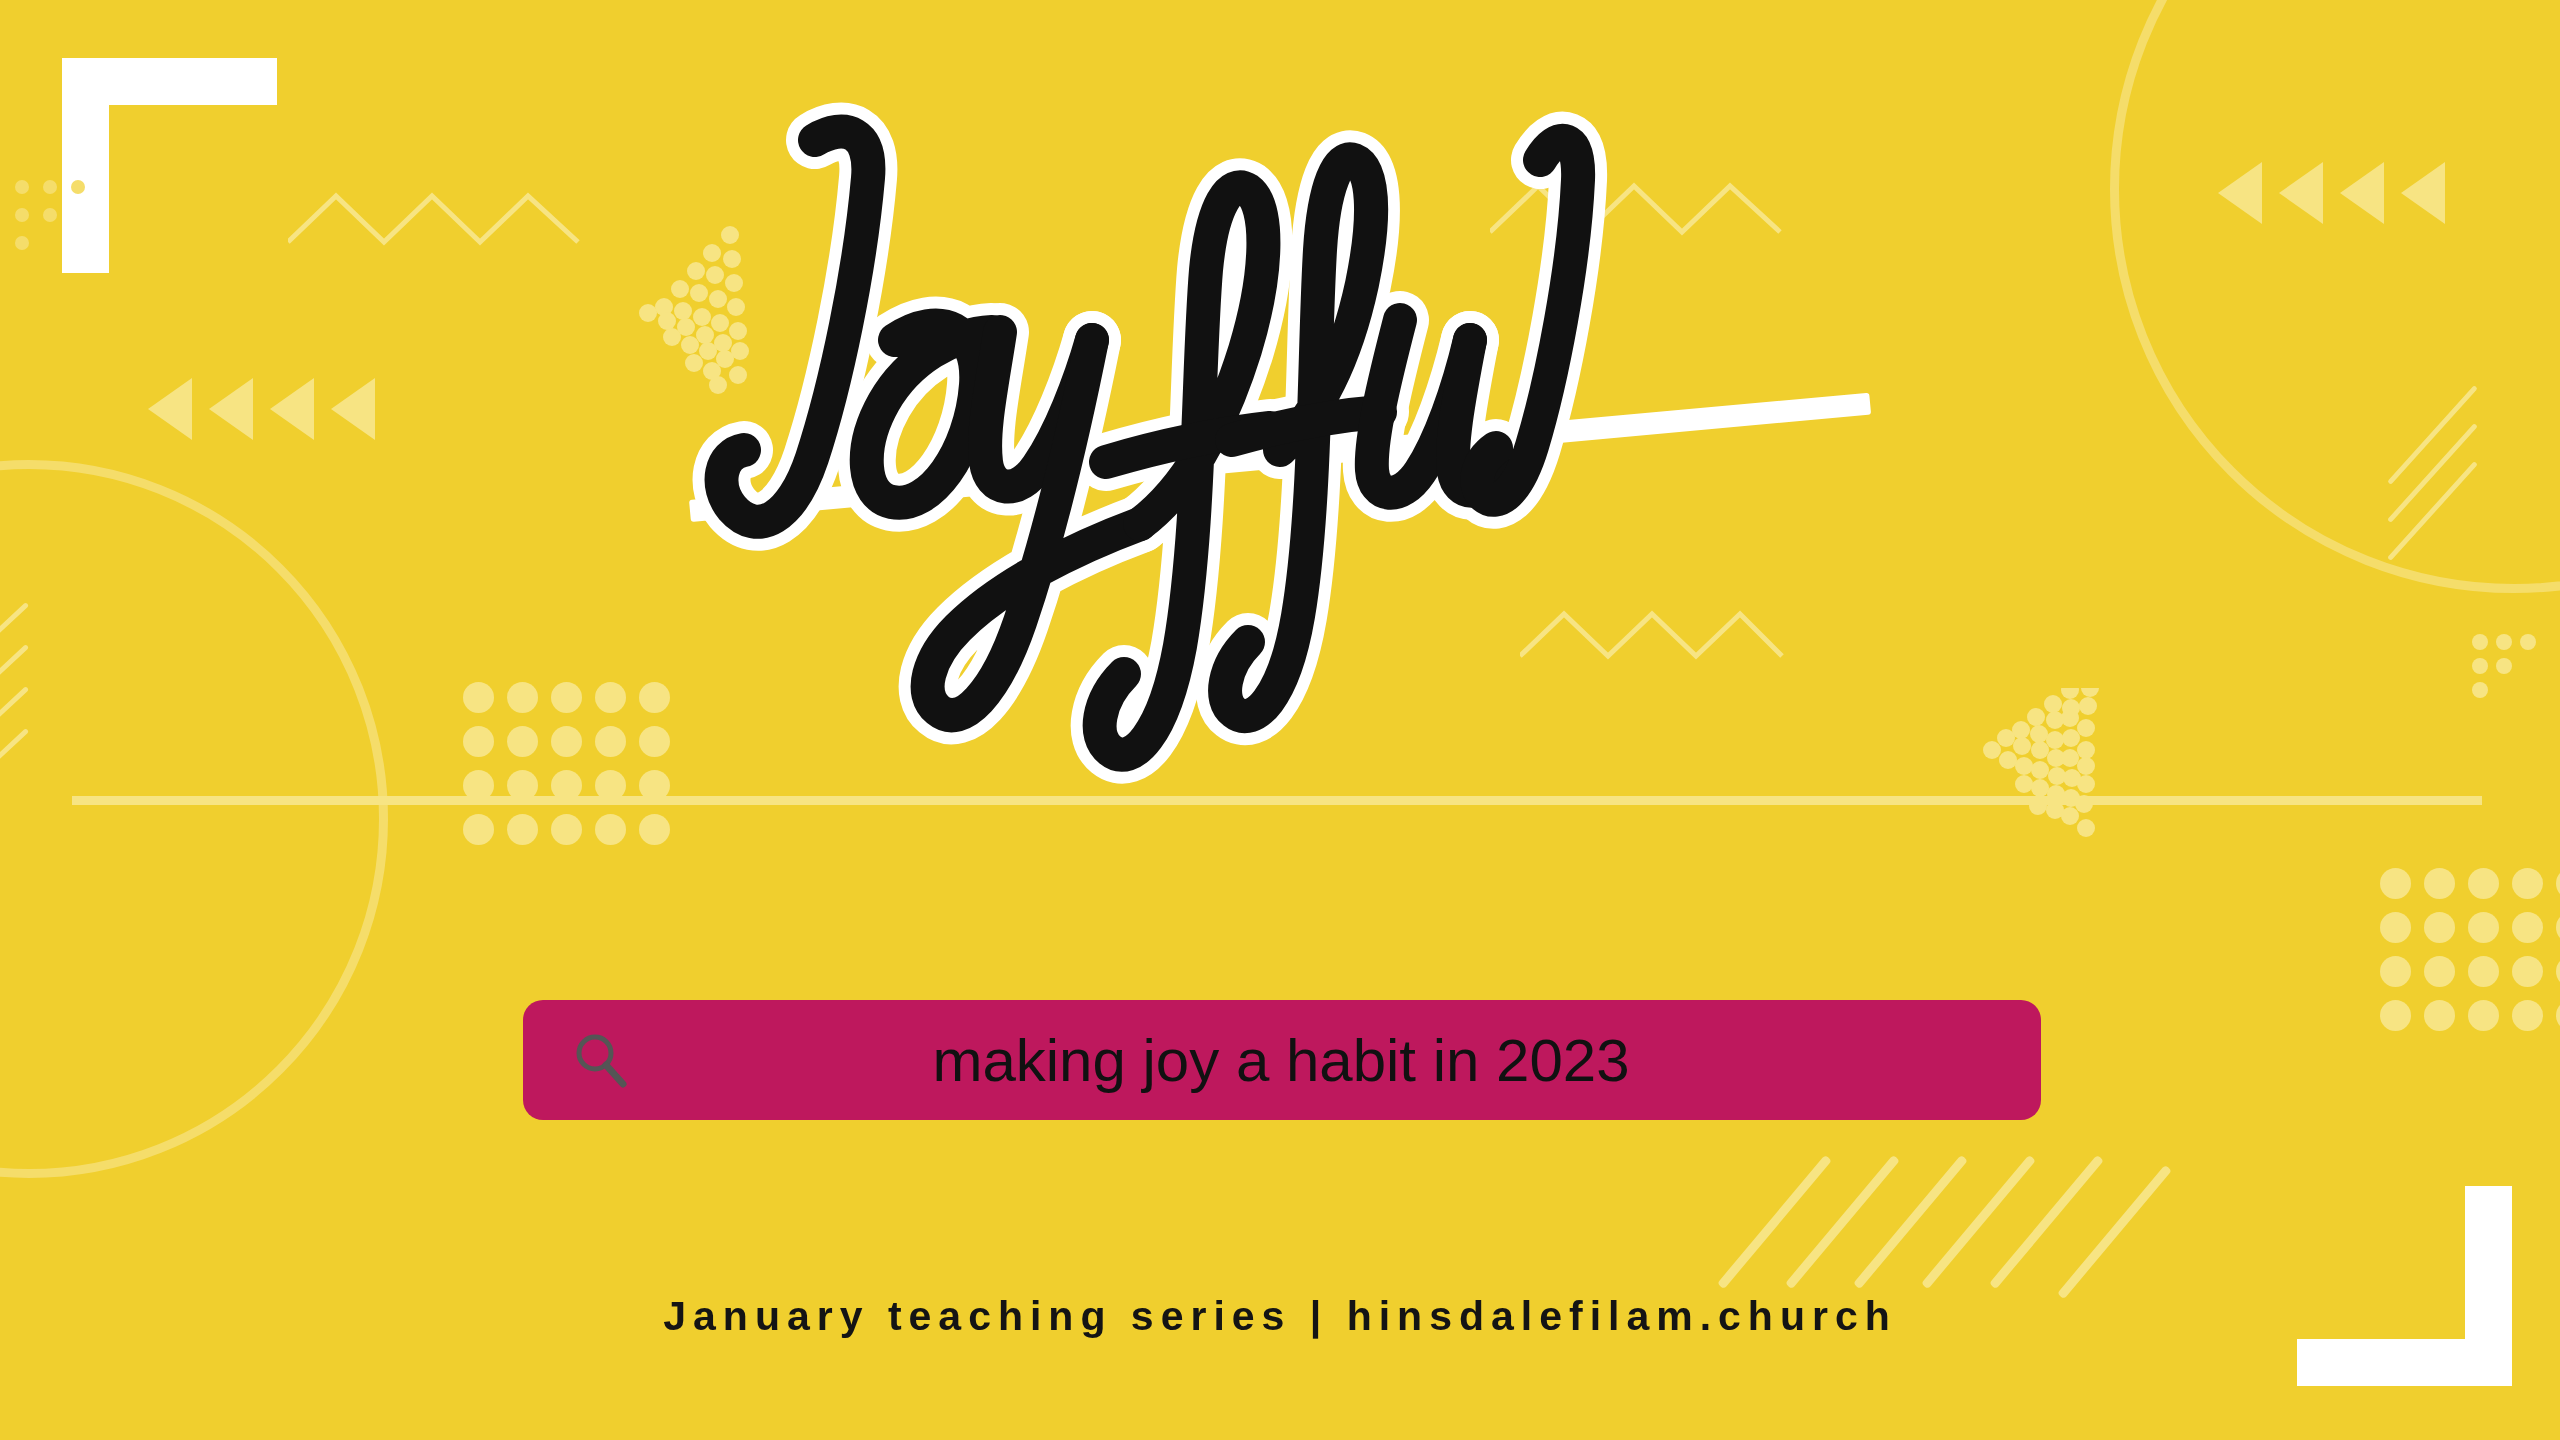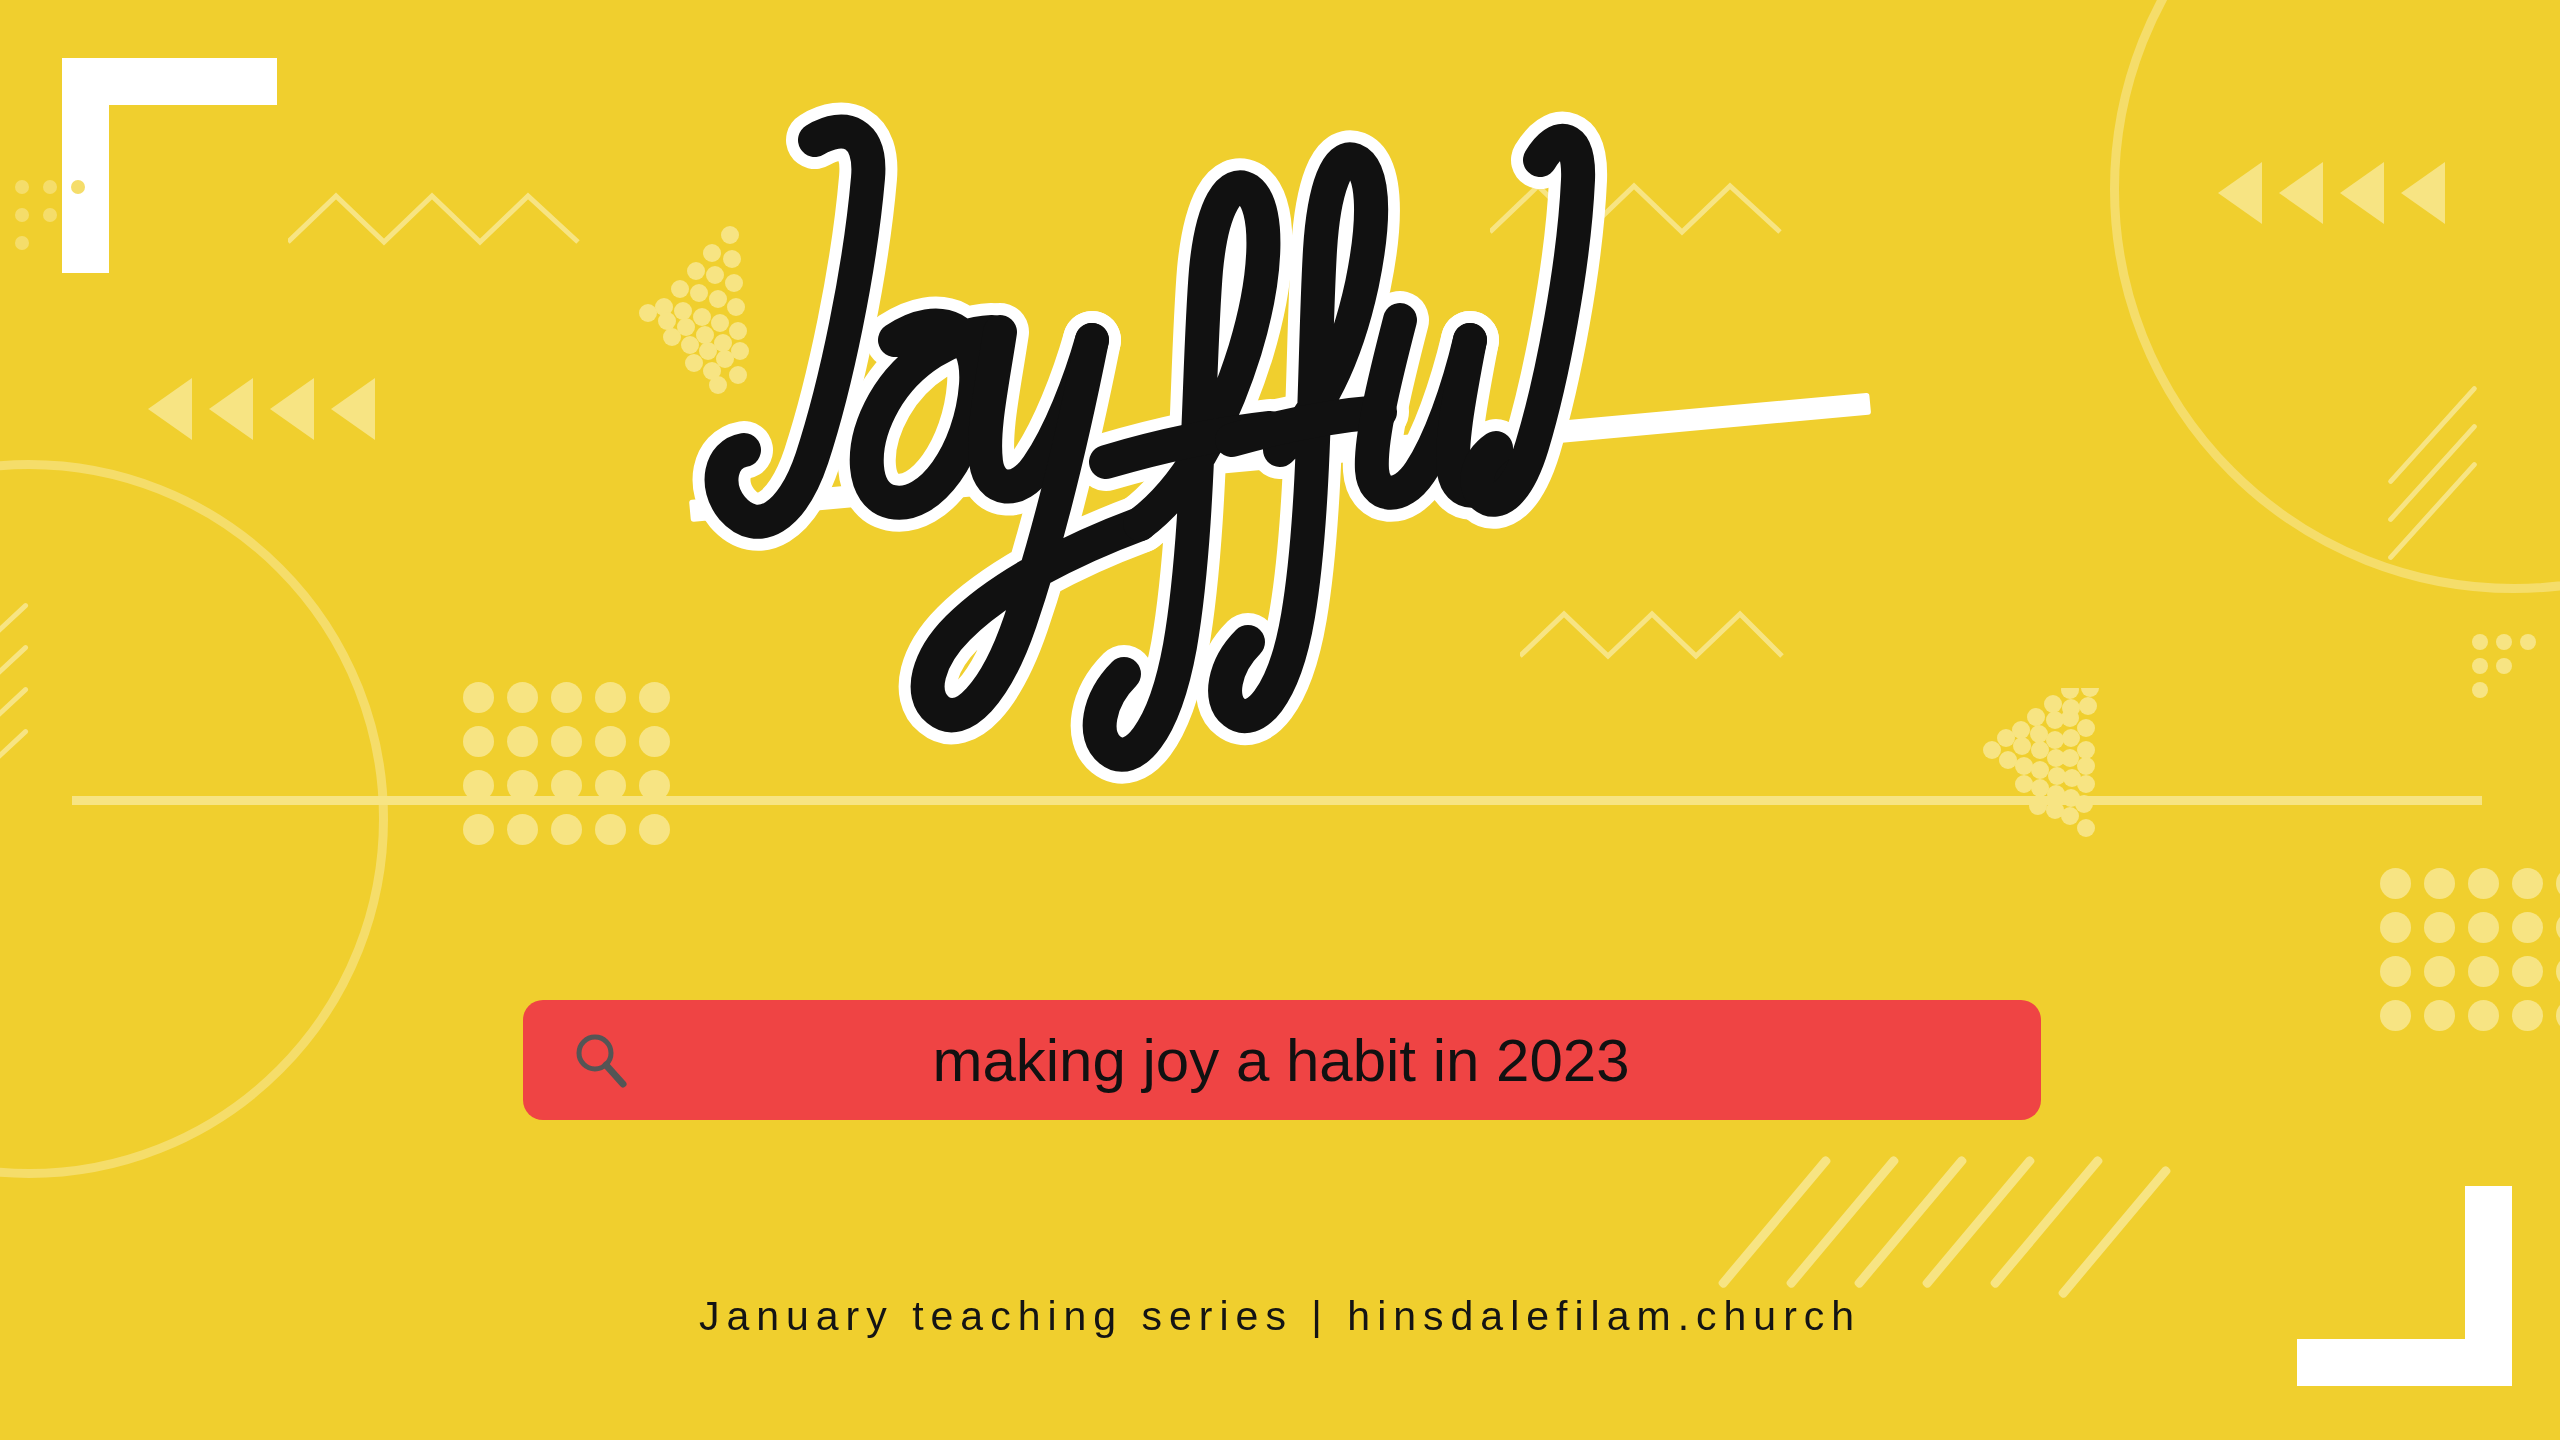--- a/index.html
+++ b/index.html
@@ -101,21 +101,21 @@
     background: #f7e483;
   }
 
   
   .searchbar {
     position: absolute;
     top: 1000px;
     left: 523px;
     width: 1518px;
     height: 120px;
-    background: #ef4444;
+    background: #be185d;
     border-radius: 20px;
     display: flex;
     align-items: center;
     box-sizing: border-box;
     padding: 0 40px;
   }
   .search-icon { flex: 0 0 auto; width: 60px; height: 60px; margin-left: 8px; }
   .search-text {
     flex: 1 1 auto;
     text-align: center;
@@ -126,21 +126,21 @@
     margin-right: 70px;
   }
 
   
   .footer {
     position: absolute;
     top: 1293px;
     left: 0; right: 0;
     text-align: center;
     font-family: "Liberation Sans", sans-serif;
-    font-weight: 400;
+    font-weight: 700;
     font-size: 41px;
     letter-spacing: 7px;
     color: #141414;
     white-space: pre;
   }
 </style>
 </head>
 <body>
 
 <div id="poster">

